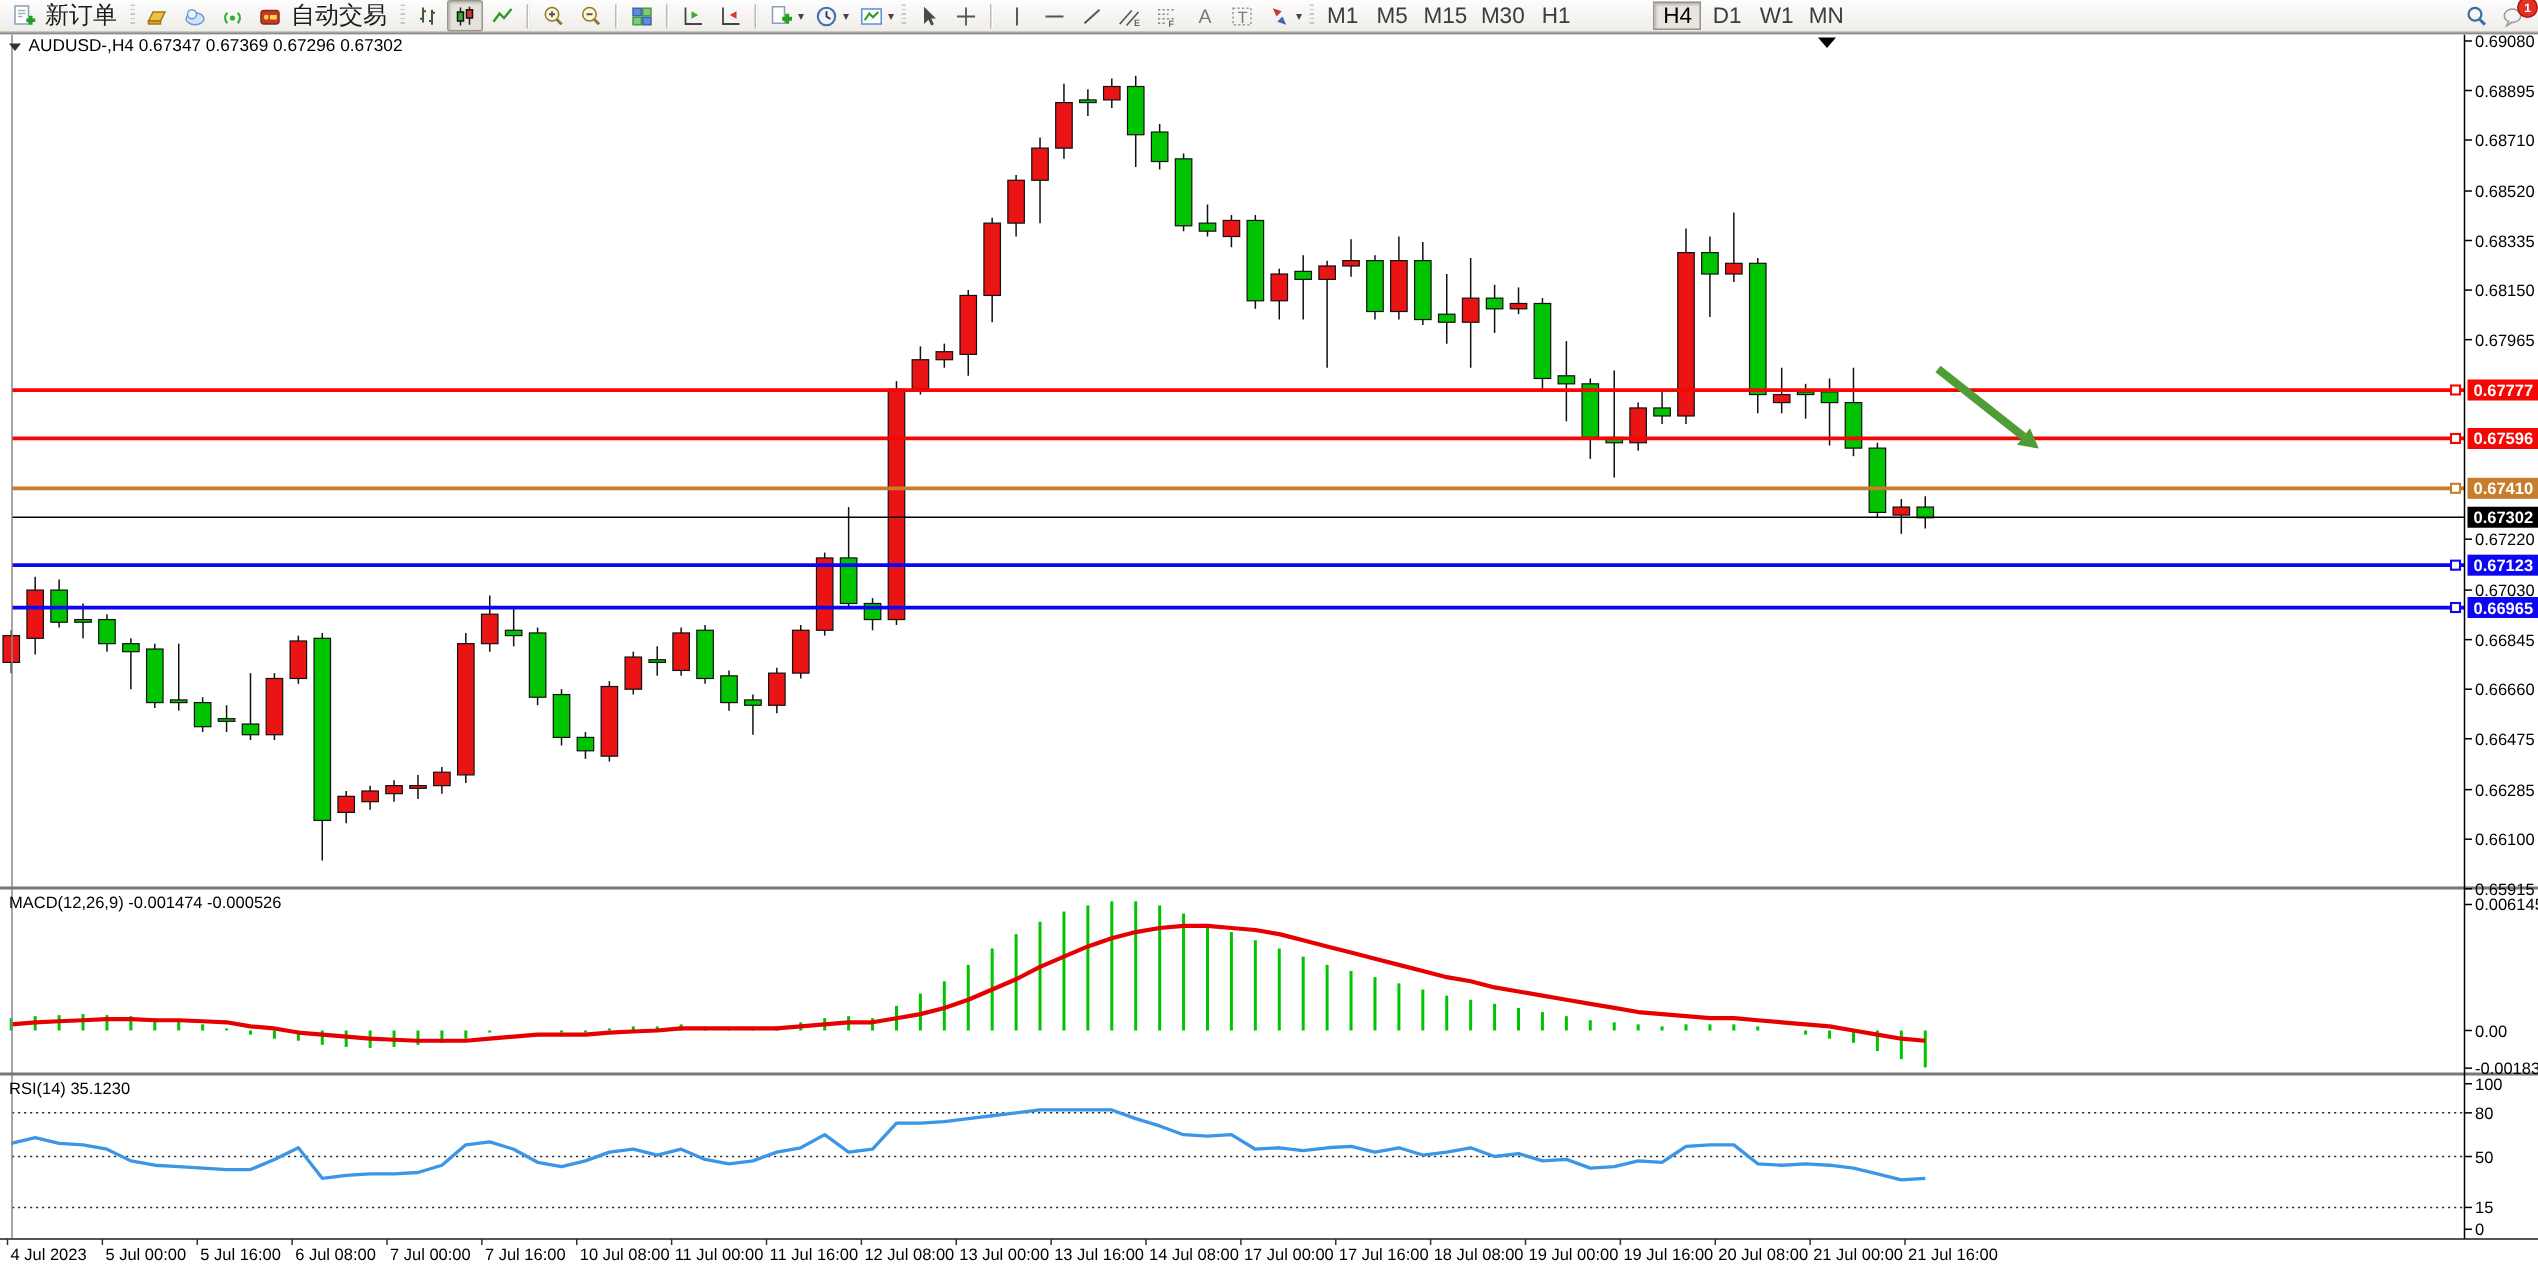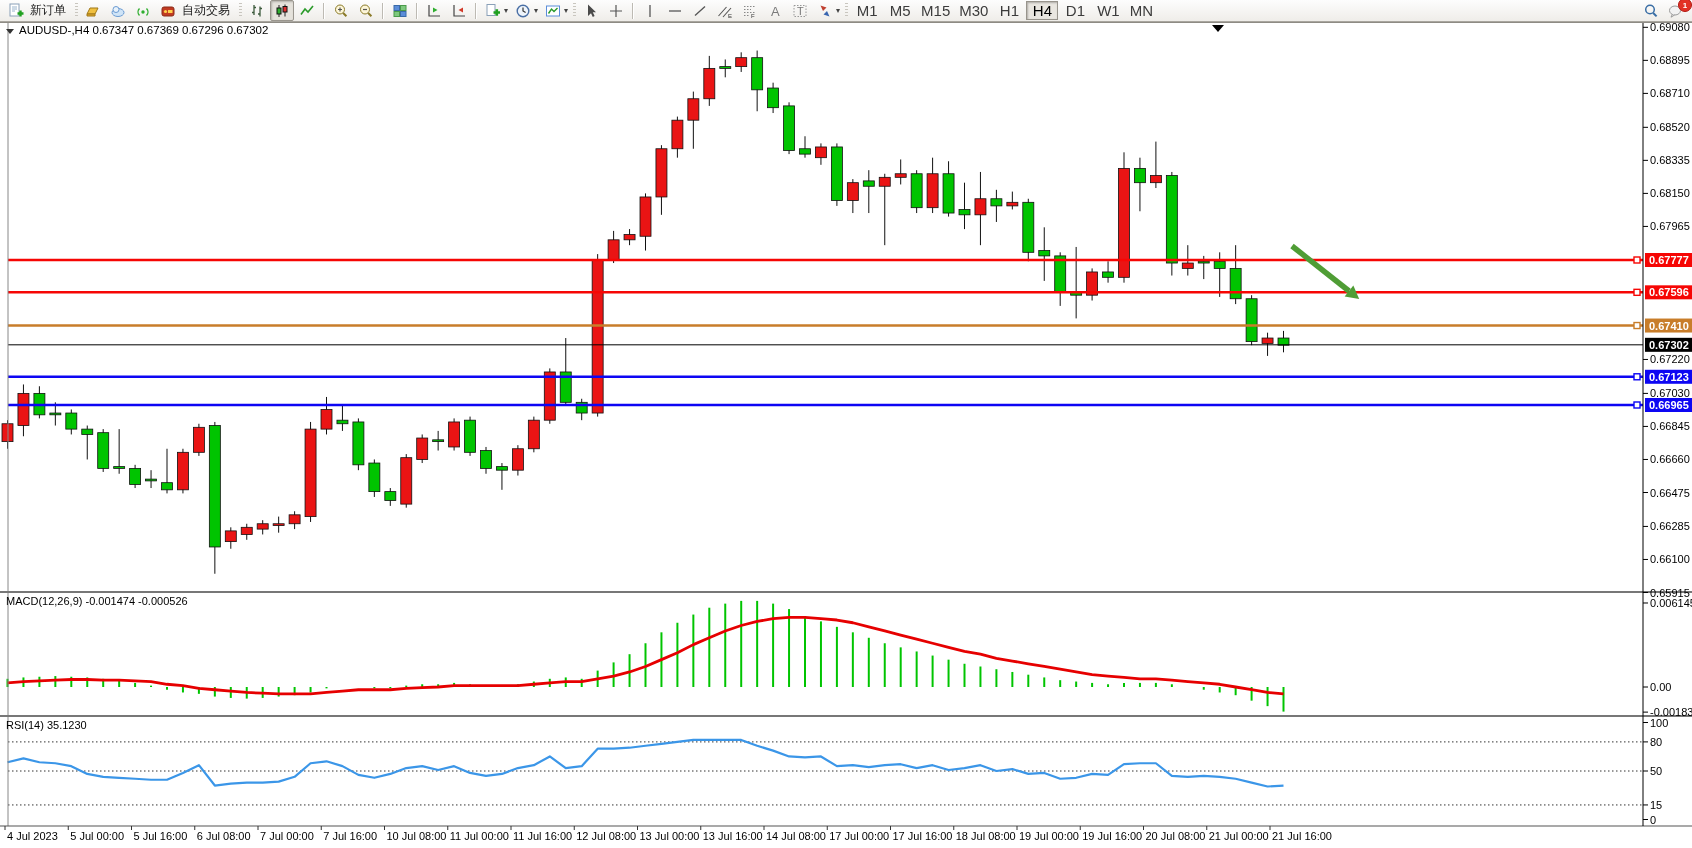--- a/index.html
+++ b/index.html
@@ -3,28 +3,28 @@
 <meta charset="utf-8">
 <style>
   html,body{margin:0;padding:0;background:#ece9e2;}
   body{width:1692px;height:848px;overflow:hidden;font-family:"Liberation Sans",sans-serif;}
   .app{width:1692px;height:848px;display:flex;flex-direction:column;}
   
   .toolbar{height:21px;flex:0 0 21px;display:flex;align-items:center;padding:0 4px;gap:1px;
     background:linear-gradient(#fdfdfd,#efede9);border-bottom:1px solid #a9a69f;}
   .tb{width:22px;height:19px;display:inline-flex;align-items:center;justify-content:center;flex:0 0 auto;border:1px solid transparent;border-radius:2px;}
   .tb.pressed{background:#e5e2db;border:1px solid #9a968e;box-shadow:inset 1px 1px 2px rgba(0,0,0,.22);}
-  .tblabel{font-size:12px;color:#1a1a1a;padding:0 6px 0 1px;white-space:nowrap;font-family:Liberation Mono, monospace;}
+  .tblabel{font-size:16px;color:#1a1a1a;padding:0 6px 0 1px;white-space:nowrap;font-family:Liberation Mono, monospace;}
   .grip{width:6px;height:15px;margin:0 2px;flex:0 0 auto;
     background:repeating-linear-gradient(180deg,#c9c6bf 0 1px,transparent 1px 3px);width:3px;}
   .sep{width:1px;height:16px;background:#bdbab3;border-right:1px solid #fff;margin:0 3px;flex:0 0 auto;}
   .caret{font-size:8px;color:#444;margin-left:-2px;padding-right:2px;}
   .tf{min-width:24px;height:17px;display:inline-flex;align-items:center;justify-content:center;
     font-size:15px;color:#3c3c3c;padding:0 3px;border:1px solid transparent;flex:0 0 auto;}
-  .tf.active{background:#e9e6e0;border:1px solid #98948c;box-shadow:inset 1px 1px 2px rgba(0,0,0,.25);color:#000;}
+  .tf.active{background:#e9e6e0;border:1px solid #98948c;box-shadow:inset 1px 1px 2px rgba(0,0,0,.25);color:#000;margin-left:48px;}
   .spacer{flex:1 1 auto;}
   .chatwrap{position:relative;}
   .badge{position:absolute;top:-3px;right:-5px;width:12px;height:12px;border-radius:50%;background:#e23125;
     color:#fff;font-size:8px;display:flex;align-items:center;justify-content:center;font-weight:bold;border:1px solid #b01810;}
   
   .chart-frame{position:relative;flex:1 1 auto;background:#fff;border-top:1px solid #8e8b84;}
   svg text{font-family:"Liberation Sans",sans-serif;}
 </style>
 </head>
 <body>

